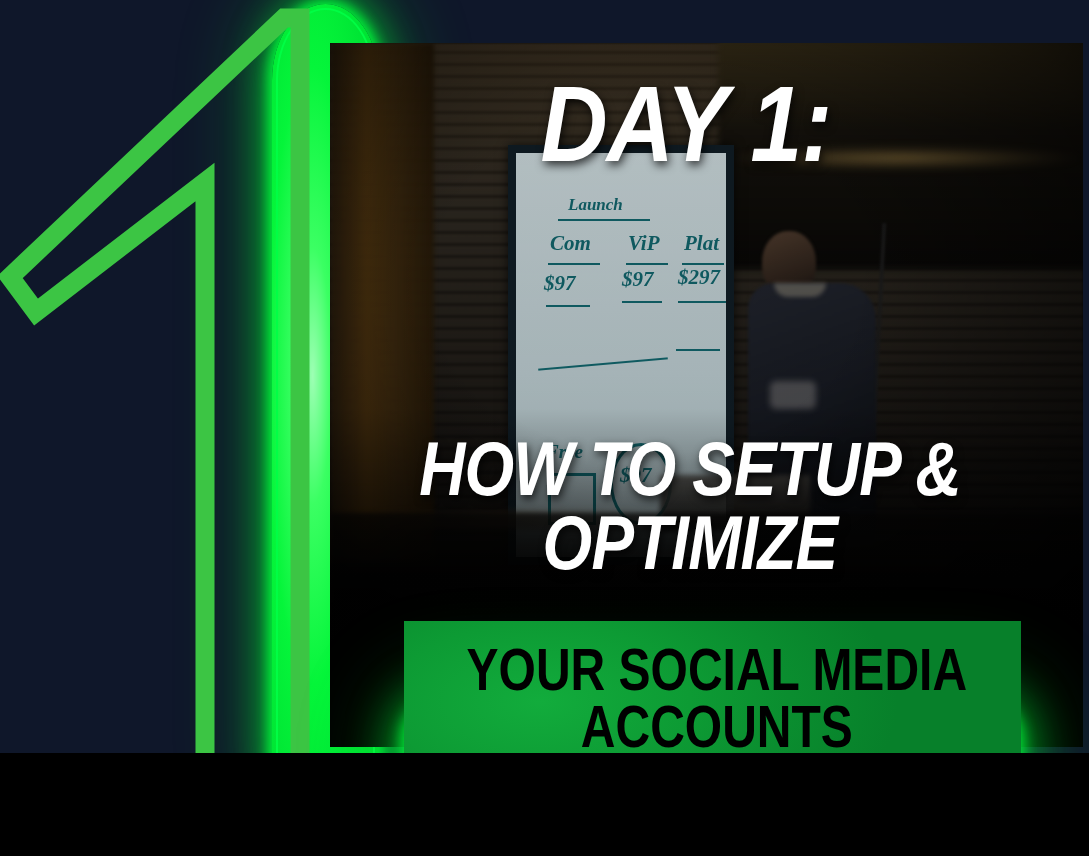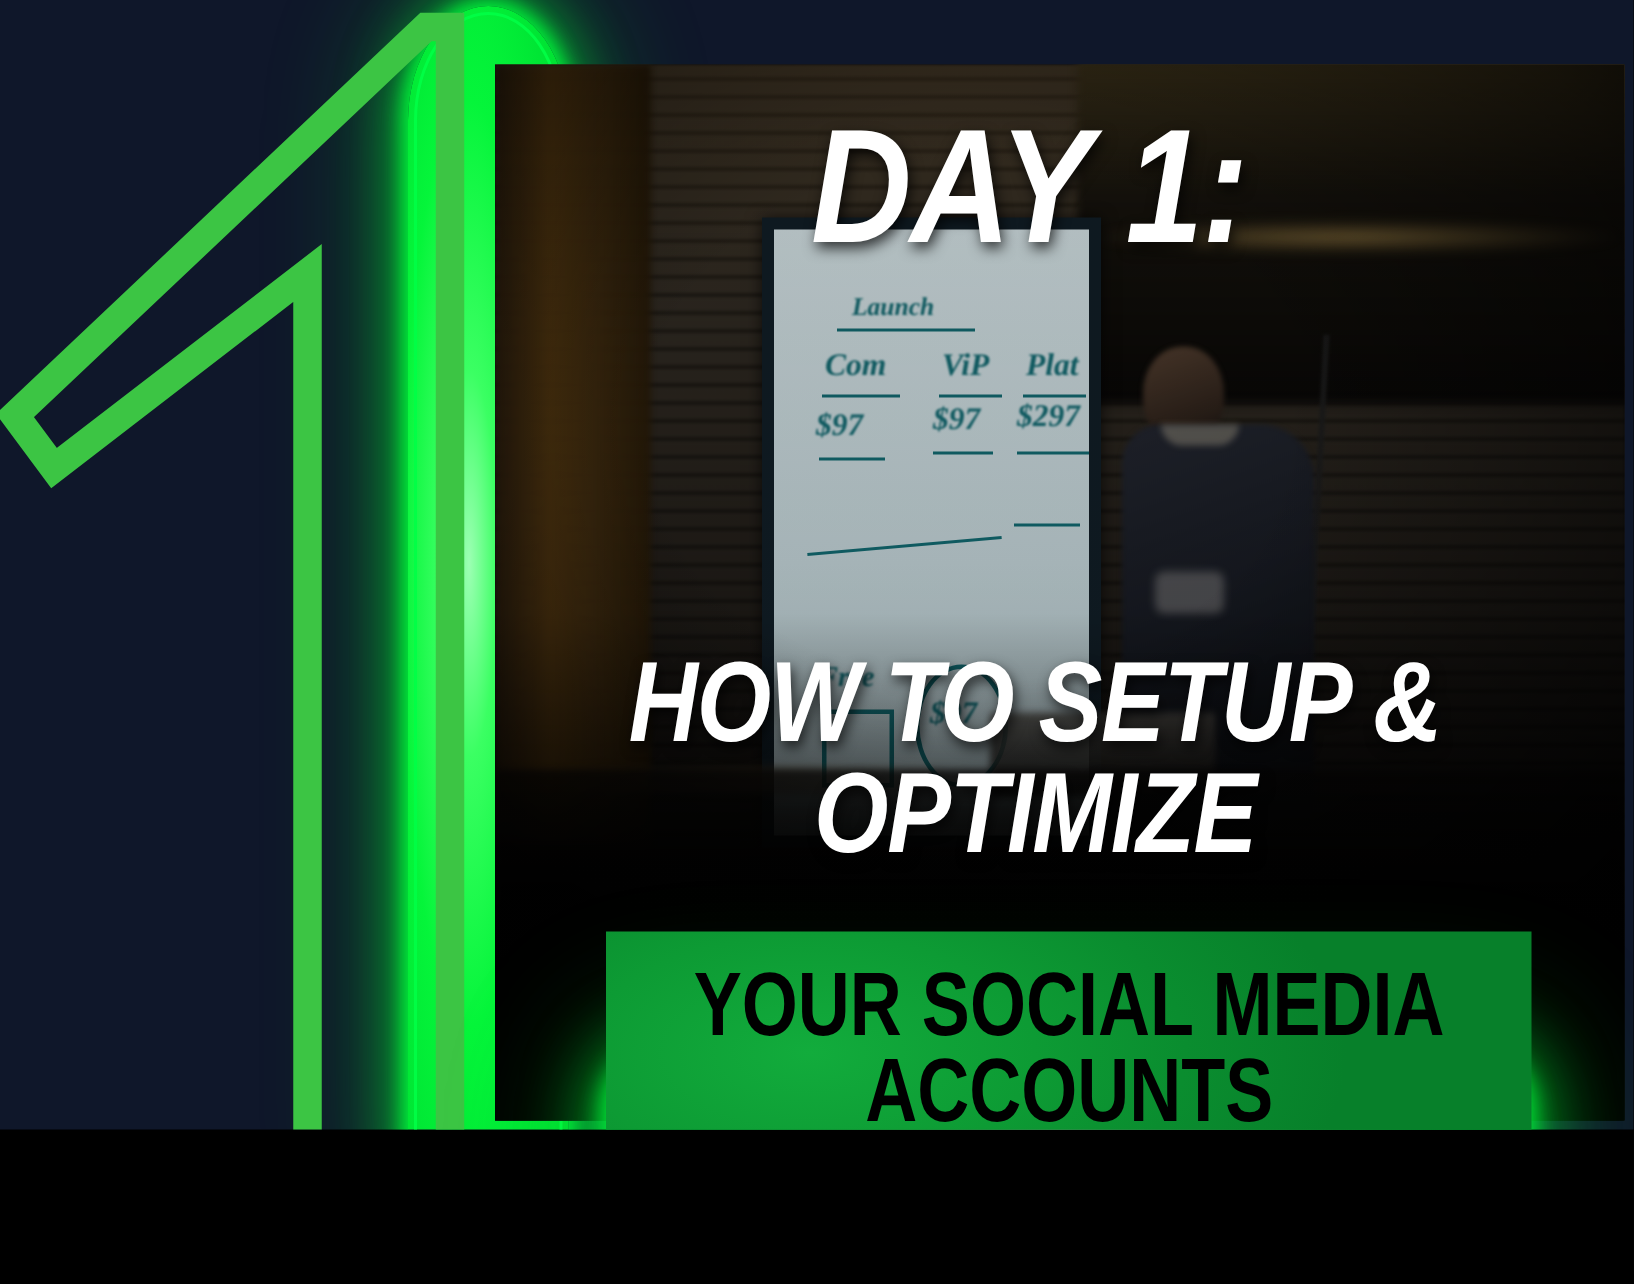--- a/index.html
+++ b/index.html
@@ -355,21 +355,21 @@
     position: absolute;
     left: 404px;
     top: 621px;
     width: 617px;
     height: 155px;
     background:
       radial-gradient(ellipse 58% 120% at 22% 52%,
         #12ac3c 0%, #0d9b34 42%, #0a8d2f 70%, #07802a 100%);
     display: flex;
     align-items: center;
-    justify-content: center;
+    justify-content: flex-start;
   }
 
   .cta-text {
     color: #000000;
     font-family: "Liberation Sans Narrow", "Liberation Sans", sans-serif;
     font-weight: 700;
     font-size: 60px;
     line-height: 0.94;
     text-align: center;
     letter-spacing: 0px;

